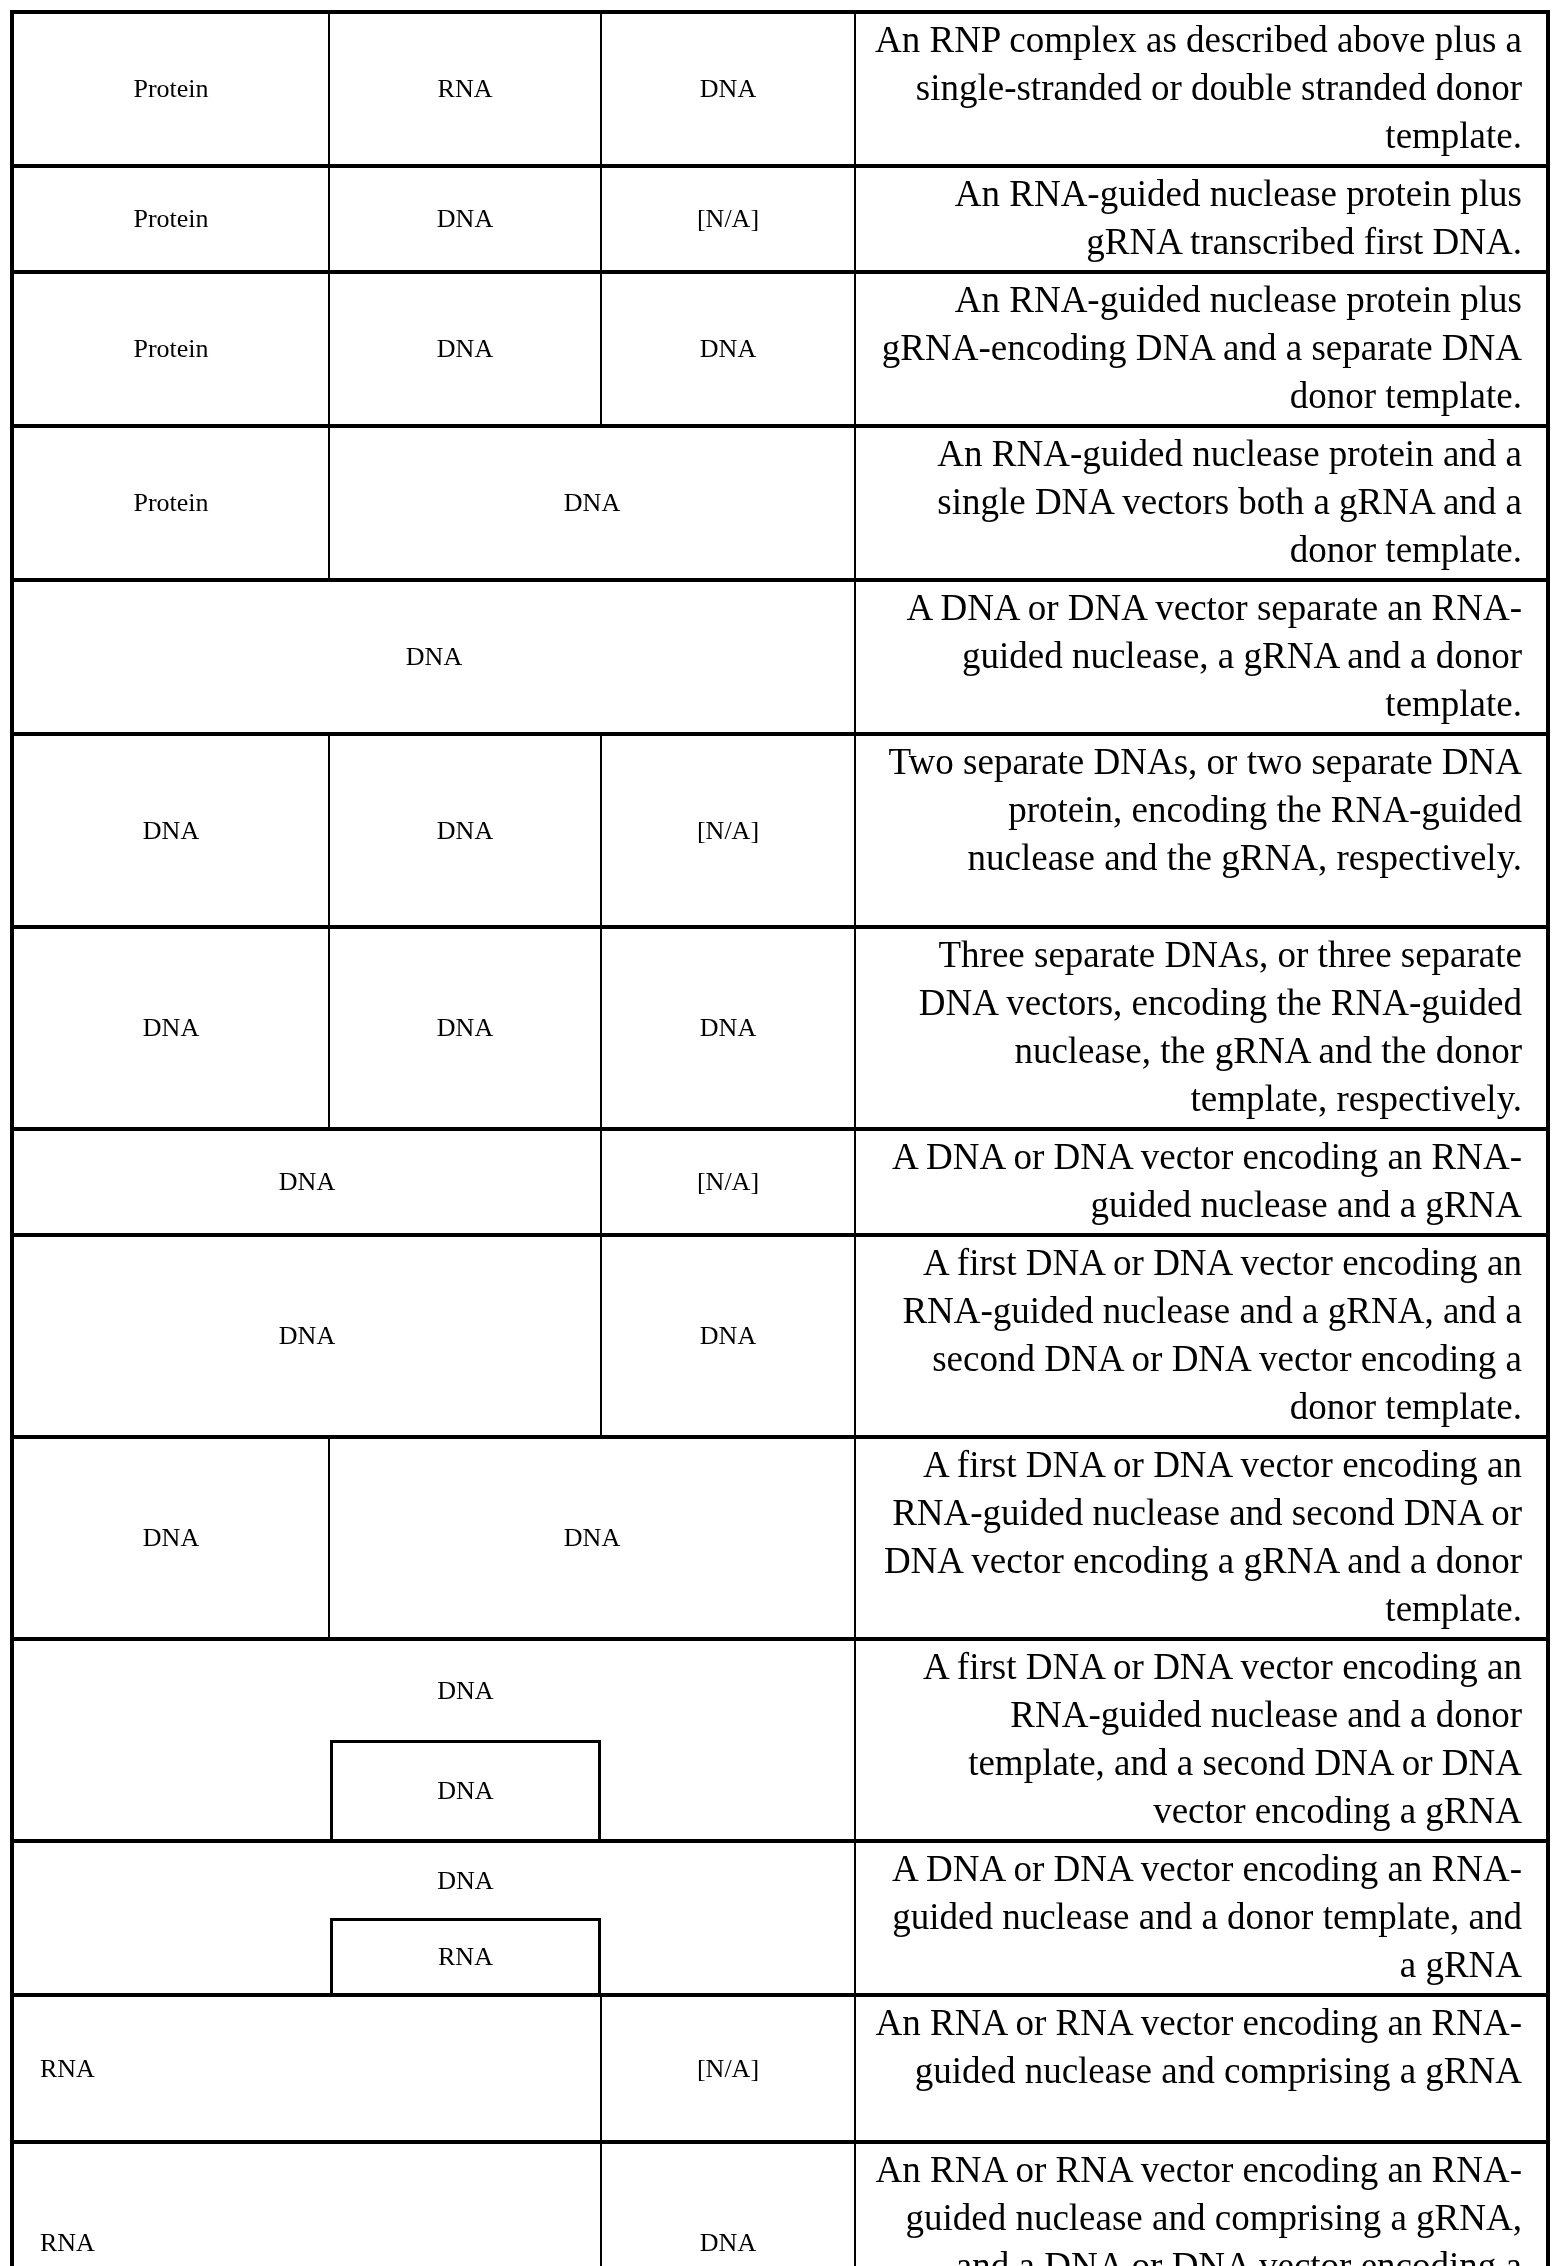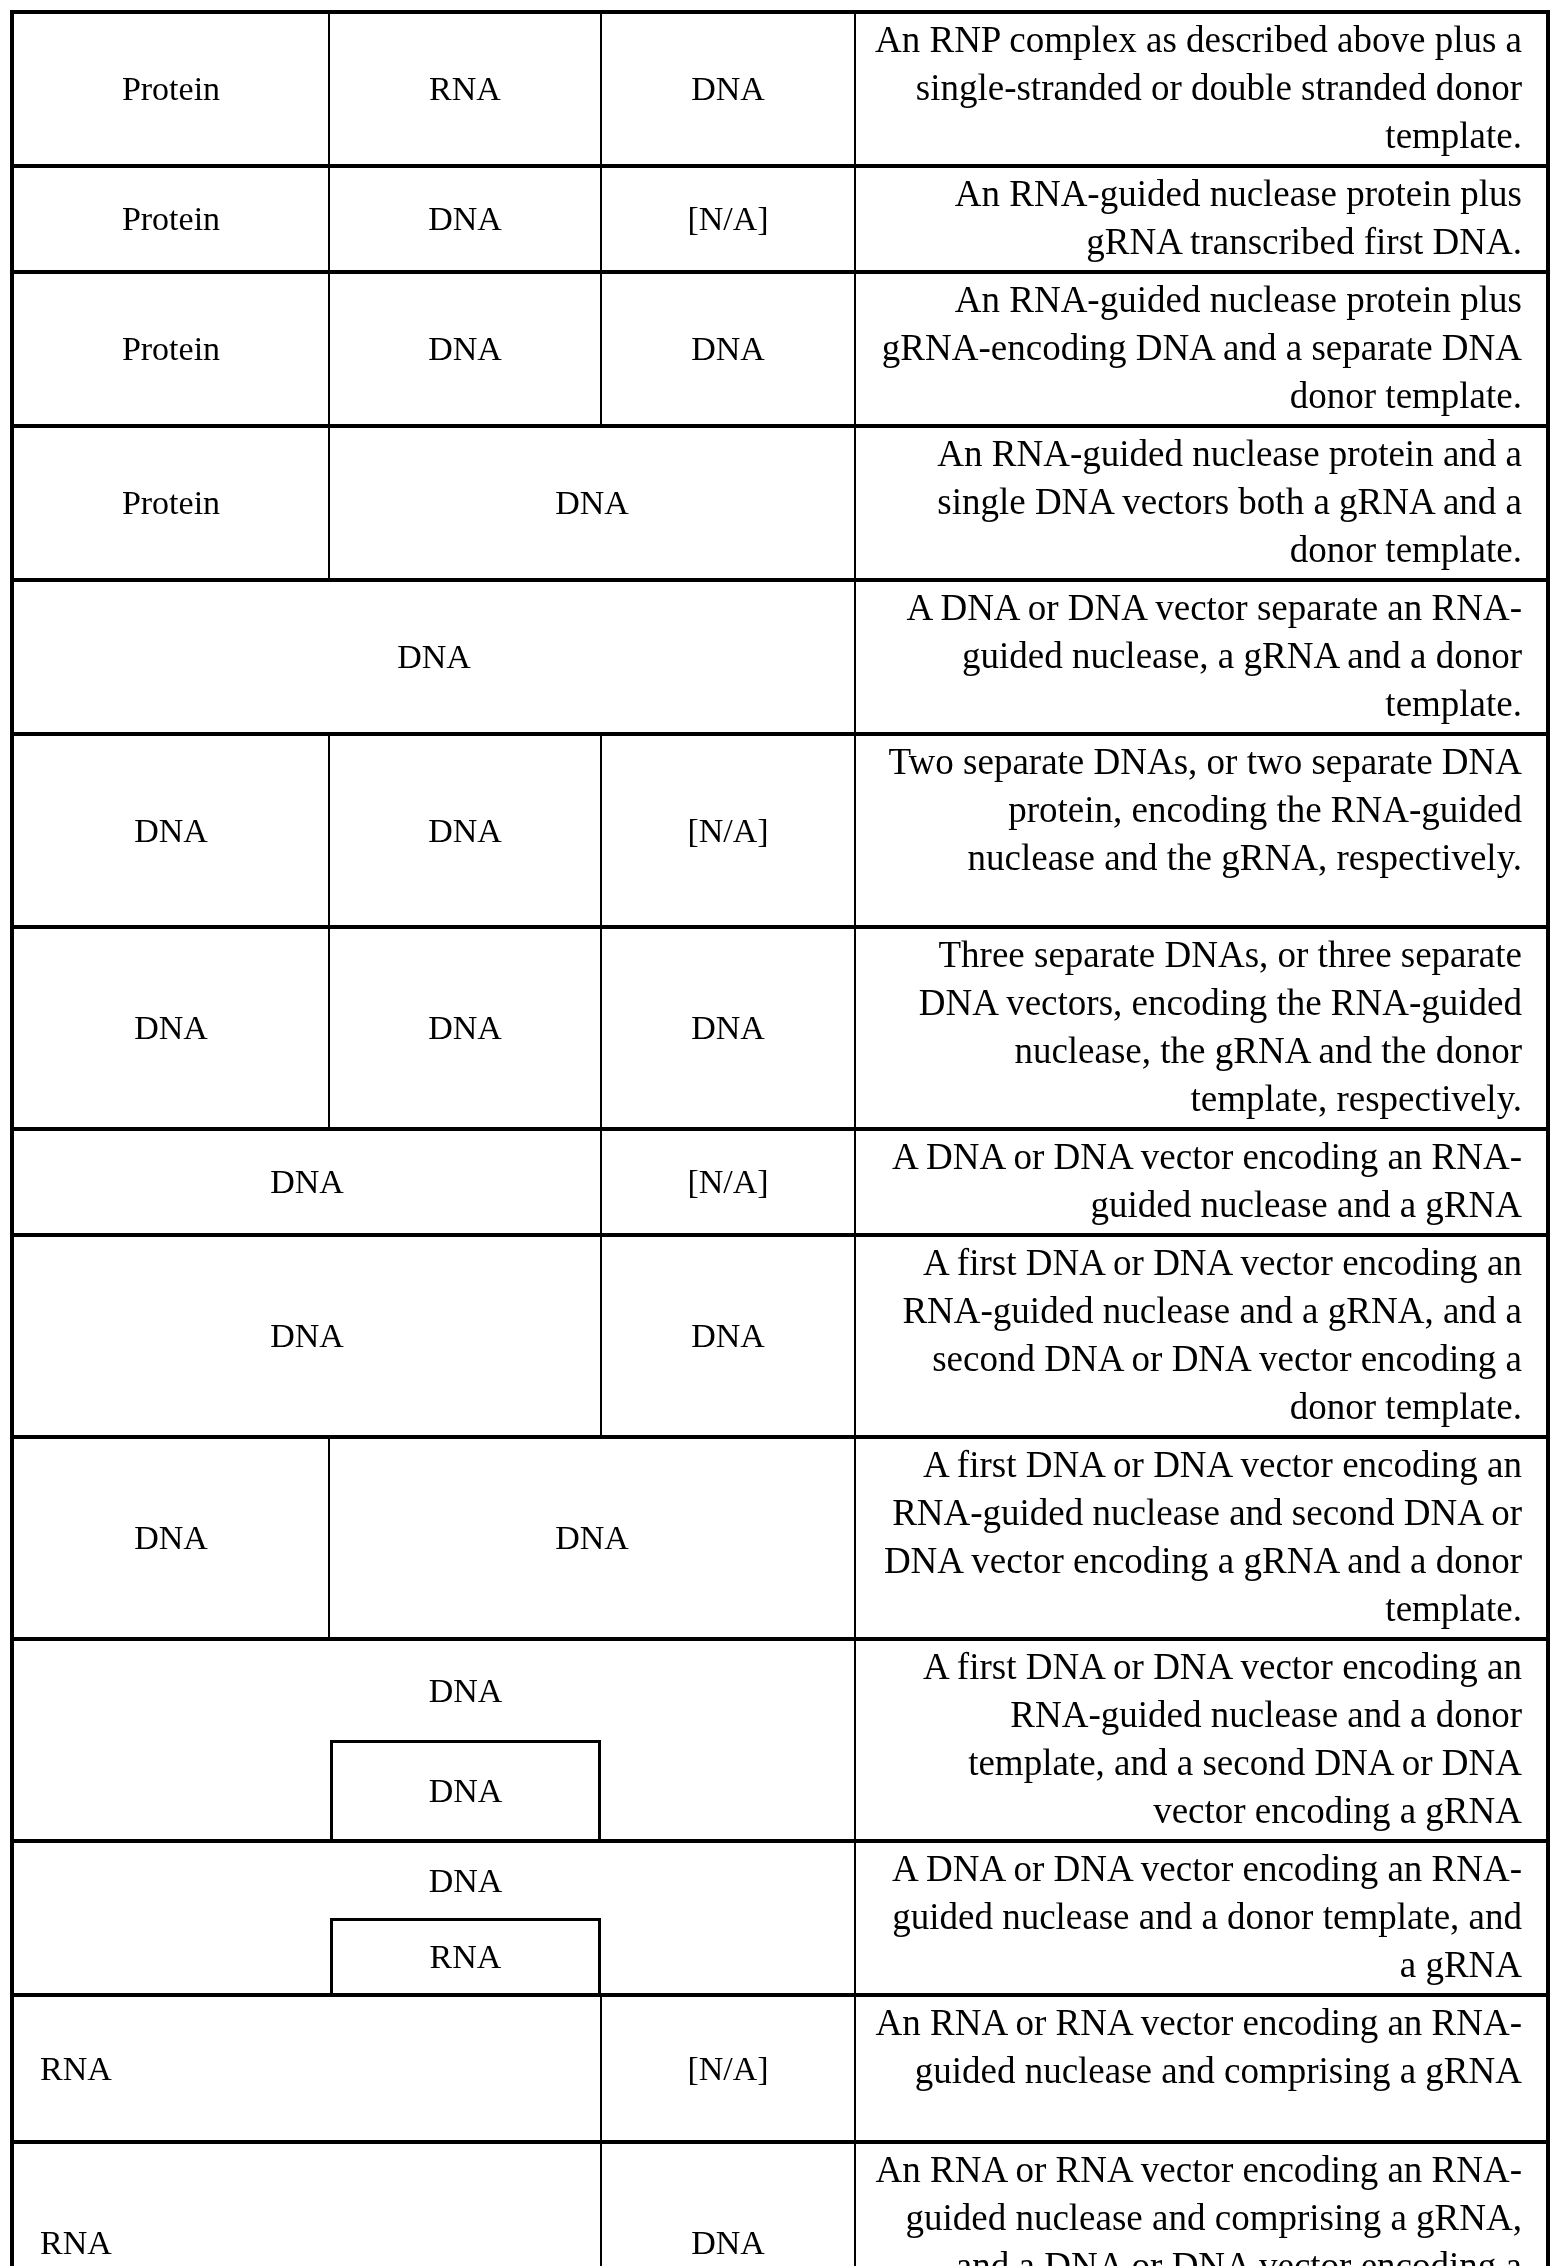--- a/index.html
+++ b/index.html
@@ -16,21 +16,21 @@
     width: 1536px;
     border-collapse: collapse;
     table-layout: fixed;
     border: 4px solid #000;
     border-bottom-width: 6px;
   }
   .tbl td {
     border: 2px solid #000;
     border-top-width: 4px;
     border-bottom-width: 4px;
-    font-size: 34px;
+    font-size: 26px;
     text-align: center;
     vertical-align: middle;
     padding: 0;
   }
   .tbl td.desc {
     text-align: right;
     vertical-align: top;
     padding: 2px 24px 4px 16px;
     font-size: 37px;
     line-height: 48px;

